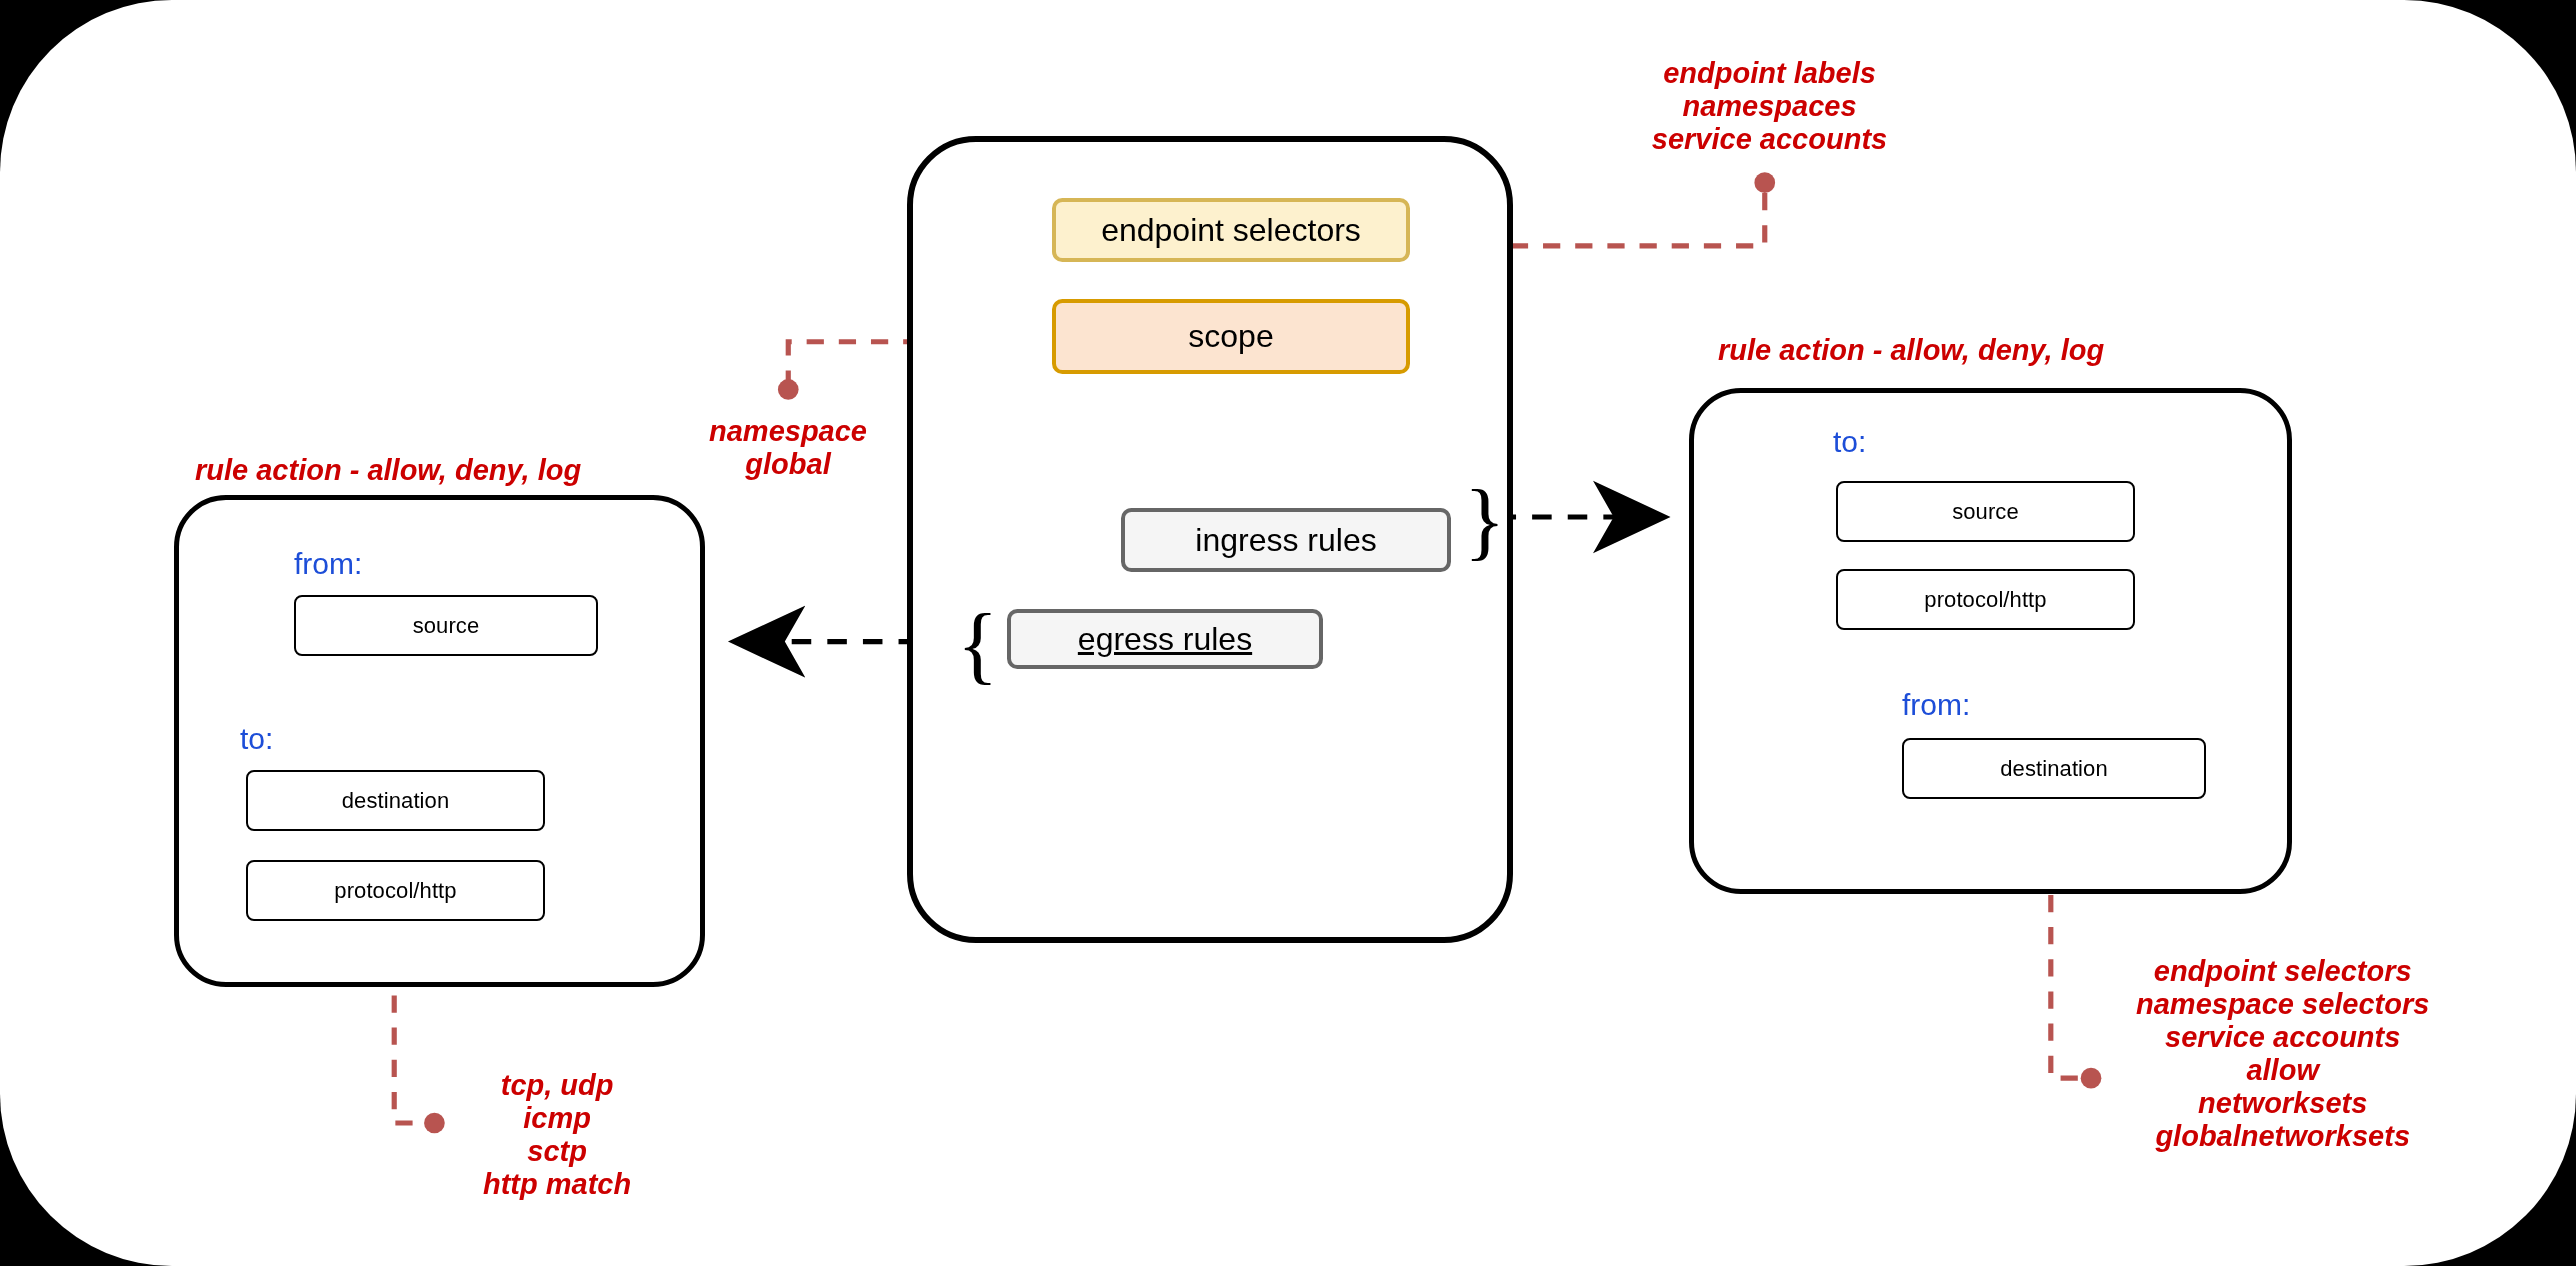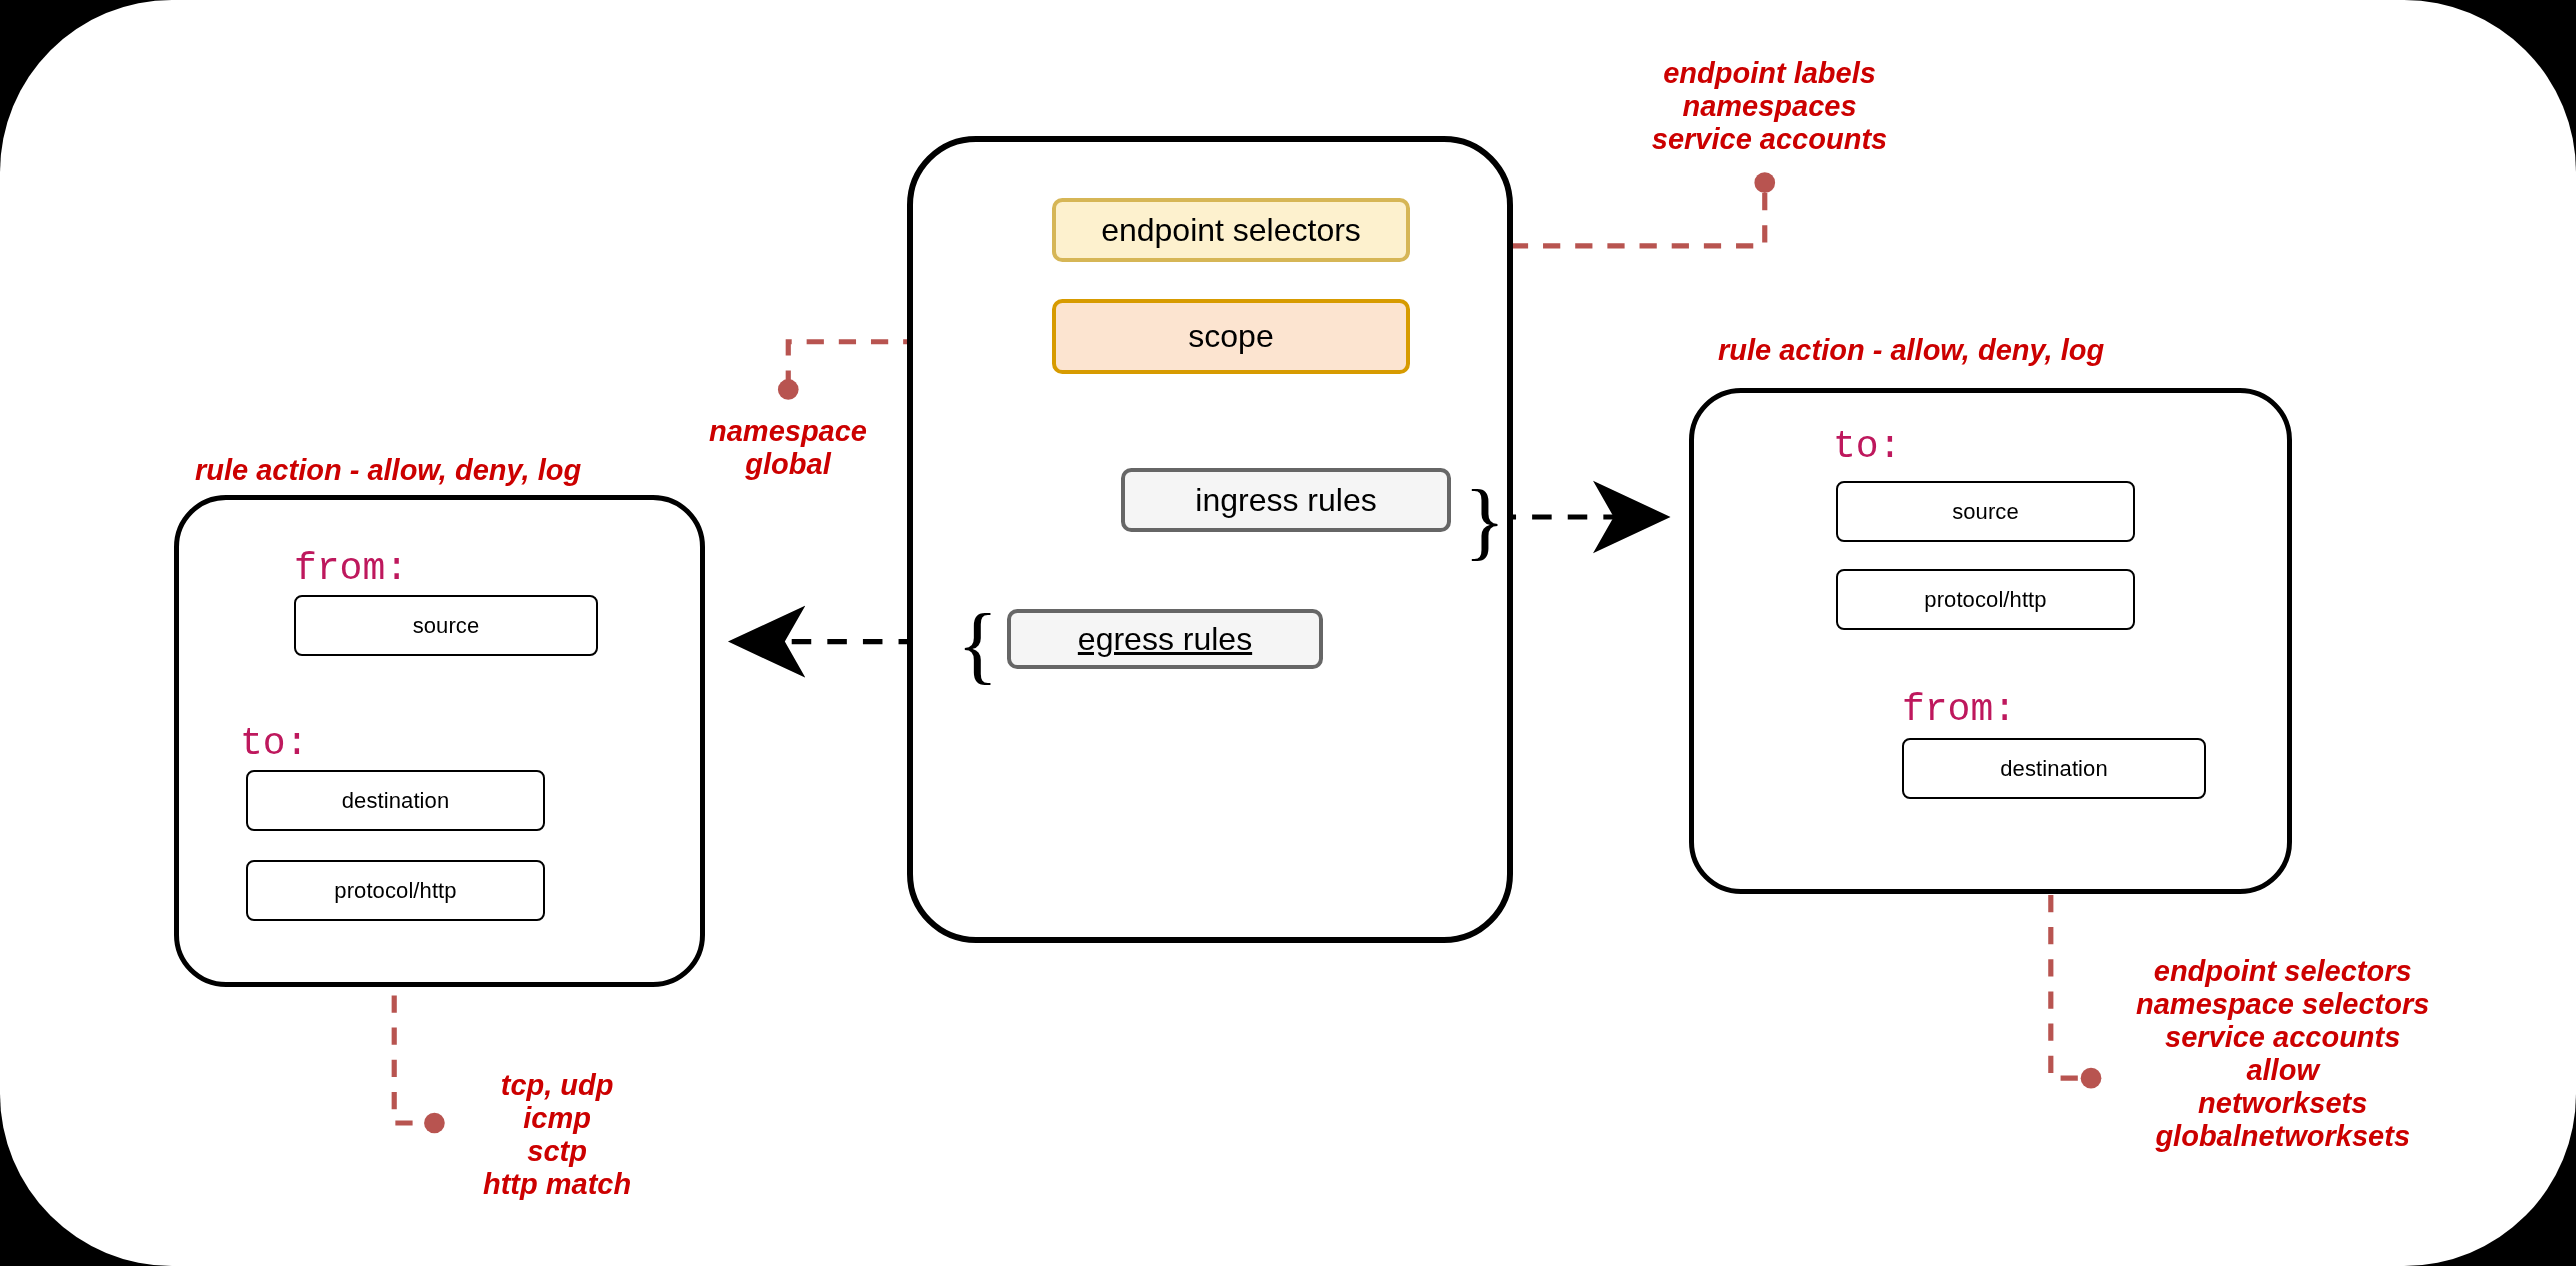--- a/index.html
+++ b/index.html
@@ -37,23 +37,22 @@
     border:2.3px solid #000000;
     border-radius:8px;
     background:#ffffff;
     box-sizing:border-box;
     display:flex;align-items:center;justify-content:center;
     font-size:22px;color:#000000;
     letter-spacing:0.1px;
   }
   .section-label{
     position:absolute;
-    font-size:38px;color:#be185d;
+    font-size:30px;color:#1d4ed8;
     white-space:nowrap;
-    font-family:Liberation Mono, monospace;
   }
 
   
   .hl-box{
     position:absolute;
     border-radius:10.3px;
     box-sizing:border-box;
     display:flex;align-items:center;justify-content:center;
     font-size:32px;color:#000000;
     white-space:nowrap;
@@ -66,21 +65,21 @@
     left:1052px; top:299px; width:358px; height:75px;
     background:#FCE4D0; border:4.6px solid #D79B00;
   }
   .rule-box{
     position:absolute;
     background:#F5F5F5; border:4px solid #666666;
     border-radius:10.3px; box-sizing:border-box;
     display:flex;align-items:center;justify-content:center;
     font-size:32px;color:#000000;white-space:nowrap;
   }
-  #ingress-rules-box{ left:1121px; top:468px; width:330px; height:64px;}
+  #ingress-rules-box{ left:1121px; top:508px; width:330px; height:64px;}
   #egress-rules-box{ left:1007px; top:609px; width:316px; height:60px;text-decoration:underline;}
 
   .brace{
     position:absolute;
     font-size:86px; color:#000000; font-weight:400;
     font-family:"Liberation Serif", serif;
     line-height:1;
   }
   #brace-ingress{ left:1464px; top:477px; }
   #brace-egress{ left:957px; top:601px; }

